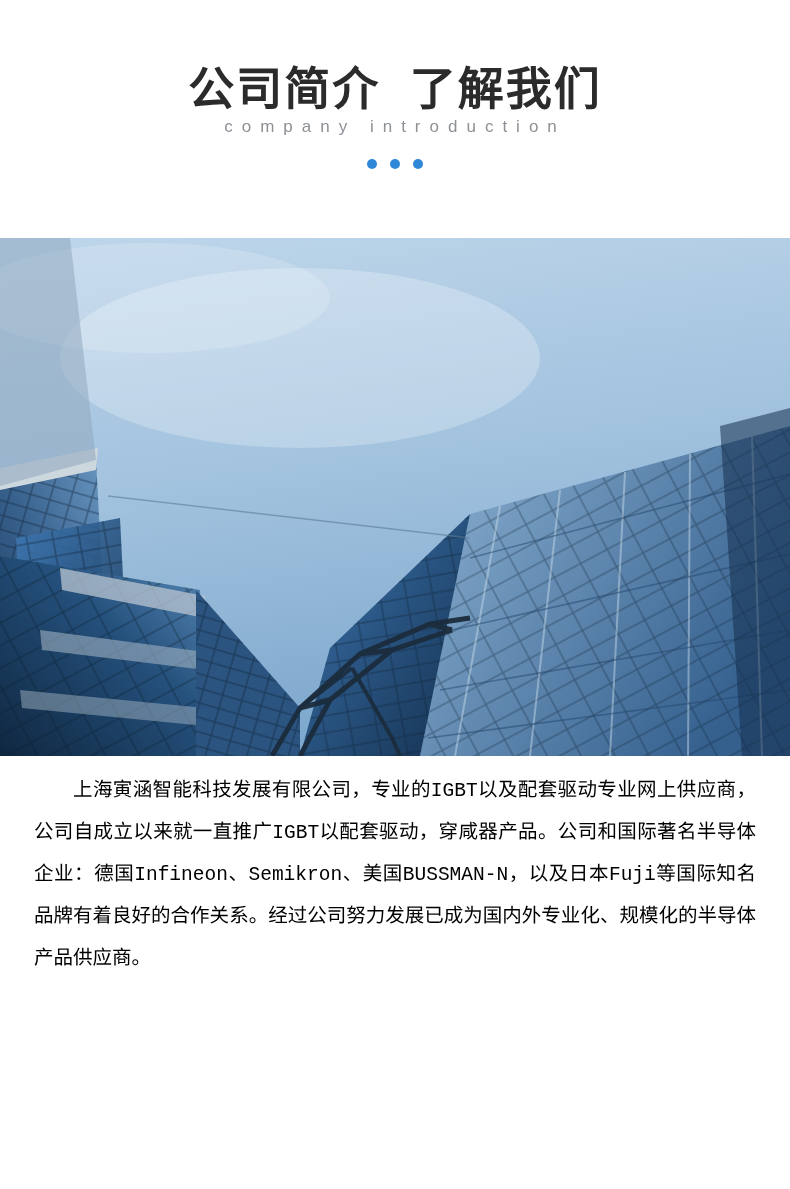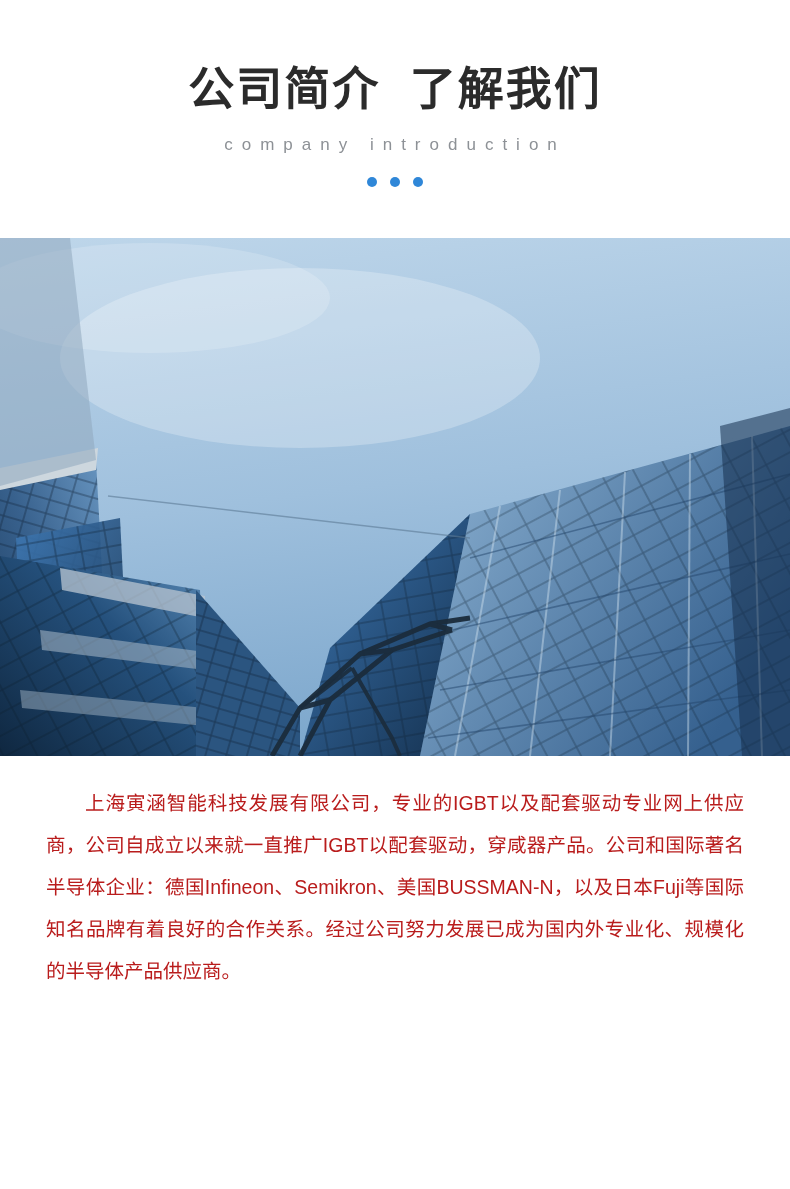--- a/index.html
+++ b/index.html
@@ -31,21 +31,20 @@
   .header-title {
     font-size: 46px;
     font-weight: bold;
     letter-spacing: 2px;
     color: #2b2b2b;
     line-height: 1.2;
     margin: 0;
     white-space: pre;
   }
   .header-sub {
-    margin-top: 18px;
     font-size: 17px;
     letter-spacing: 9px;
     color: #8d9196;
     text-transform: lowercase;
     font-weight: 400;
   }
   .dots {
     margin-top: 22px;
     display: flex;
     justify-content: center;
@@ -80,25 +79,25 @@
     position: absolute;
     top: 770px;
     left: 0;
     width: 790px;
     padding: 0 34px;
     box-sizing: border-box;
   }
   .para {
     font-size: 19.5px;
     line-height: 42px;
-    color: #b91c1c;
+    color: #000000;
     text-align: justify;
     text-indent: 2em;
-    margin: 12px;
-    font-family: Liberation Sans, sans-serif;
+    margin: 0;
+    font-family: Liberation Mono, monospace;
   }
   .para + .para {
     margin-top: 2px;
   }
 </style>
 </head>
 <body>
 
 <div class="page">
 

